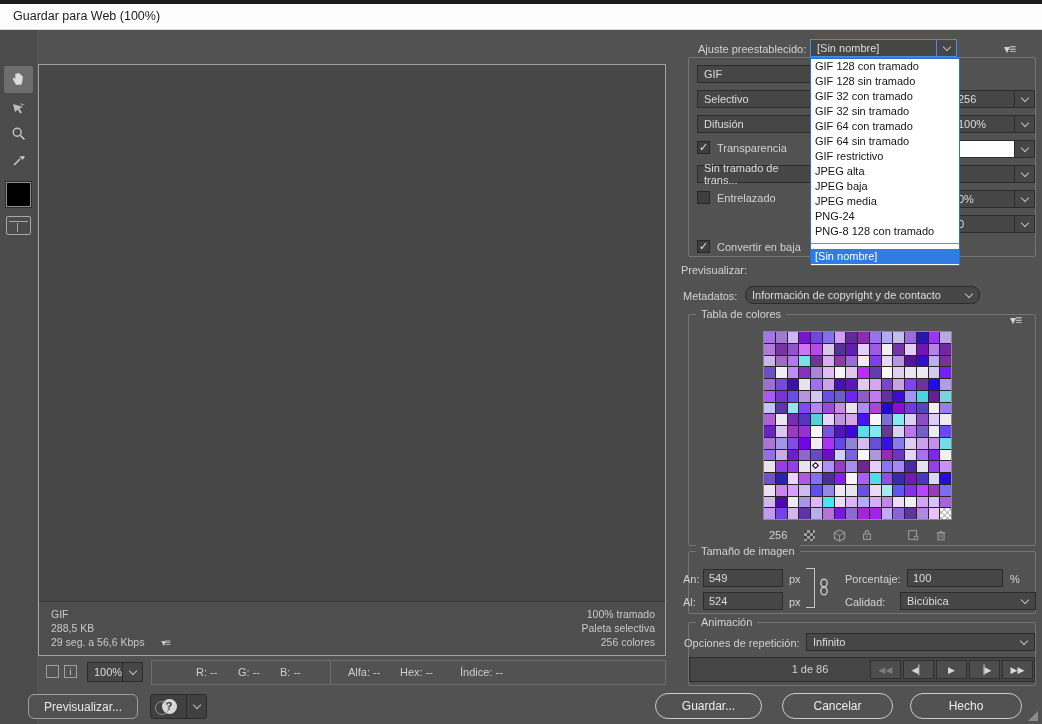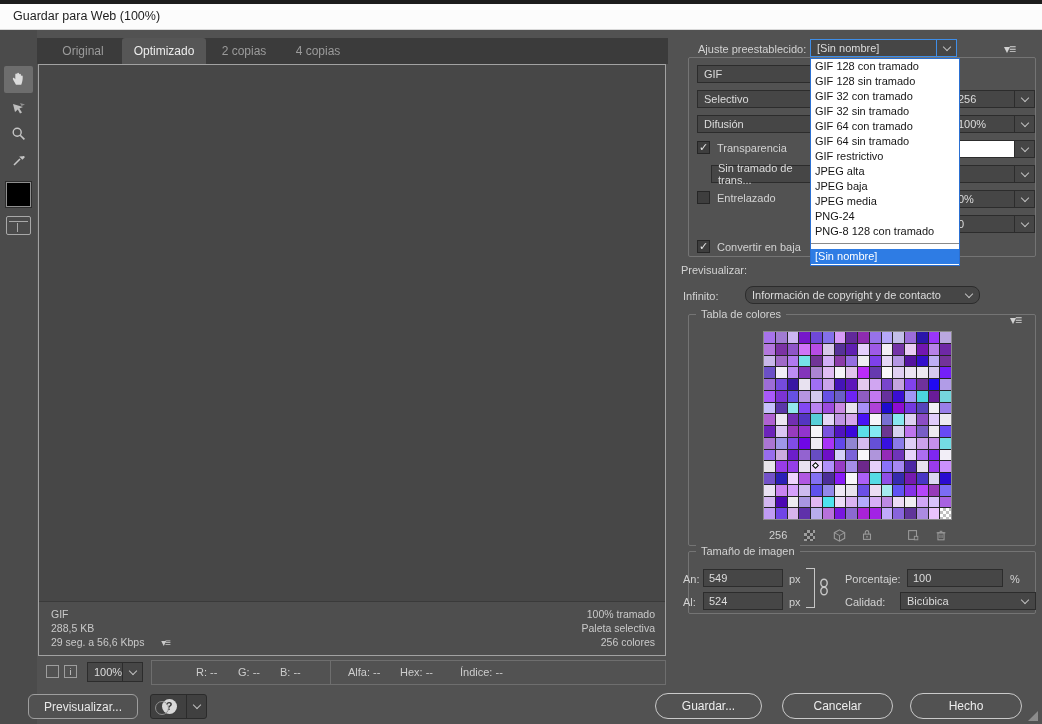--- a/index.html
+++ b/index.html
@@ -144,26 +144,20 @@
     <div class="tool" style="top:116px;">
       <svg width="16" height="16" viewBox="0 0 16 16">
         <line x1="3" y1="13" x2="9" y2="7" stroke="#c6c6c6" stroke-width="1.6"></line>
         <path d="M8.2 4.6 L11.4 7.8 L13.4 5.8 C14.4 4.8 13 3.2 11.8 4.2 Z" fill="#c6c6c6"></path>
       </svg>
     </div>
     <div id="swatch-black"></div>
     <div class="slice-toggle-box"></div>
   </div>
 
-  <div class="abs" id="tabstrip">
-    <div class="tab" style="left:9px; width:74px;">Original</div>
-    <div class="tab sel" style="left:85px; width:84px;">Optimizado</div>
-    <div class="tab" style="left:171px; width:72px;">2 copias</div>
-    <div class="tab" style="left:245px; width:72px;">4 copias</div>
-  </div>
 
   <div class="abs" id="frame">
     <div class="abs" id="doc-status">
       <div class="l">
         <div>GIF</div>
         <div>288,5 KB</div>
         <div>
           <span>29 seg. a 56,6 Kbps</span>
           <span class="flyout" style="margin-left:14px;">▾≡</span>
         </div>
@@ -191,21 +185,21 @@
       <span>GIF</span>
     </div>
     <div class="combo" style="left:8px; top:32px; width:116px;">
       <span>Selectivo</span>
     </div>
     <div class="combo" style="left:8px; top:57px; width:116px;">
       <span>Difusión</span>
     </div>
     <div class="checkbox" style="left:8px; top:83px;">✓</div>
     <div class="lbl" style="left:28px; top:84px;">Transparencia</div>
-    <div class="combo" style="left:22px; top:107px; width:116px;">
+    <div class="combo" style="left:8px; top:107px; width:116px;">
       <span>Sin tramado de trans...</span>
     </div>
     <div class="checkbox" style="left:8px; top:133px;"></div>
     <div class="lbl" style="left:28px; top:134px;">Entrelazado</div>
     <div class="checkbox" style="left:8px; top:182px;">✓</div>
     <div class="lbl" style="left:28px; top:183px;">Convertir en baja</div>
 
     <div class="combo" style="left:262px; top:32px; width:84px;">
       <span>256</span>
       <span class="chevbox">
@@ -236,21 +230,21 @@
     </div>
     <div class="combo" style="left:262px; top:157px; width:84px;">
       <span>0</span>
       <span class="chevbox">
           <span class="chev"></span>
         </span>
     </div>
   </div>
 
   <div class="lbl" style="left:681px; top:264px;">Previsualizar:</div>
-  <div class="lbl" style="left:683px; top:290px;">Infinito:</div>
+  <div class="lbl" style="left:683px; top:290px;">Metadatos:</div>
   <div class="combo" style="left:745px; top:286px; width:235px;border-radius:8px;">
     <span>Información de copyright y de contacto</span>
     <span class="chevbox" style="border-left:none;">
         <span class="chev"></span>
       </span>
   </div>
 
   <div class="groupbox" style="left:688px; top:314px; width:348px; height:232px;">
     <div class="grouptitle">Tabla de colores</div>
     <div class="lbl flyout" style="right:14px; top:-2px; font-size:12px;">▾≡</div>
@@ -568,20 +562,38 @@
   <input class="field" style="left: 907px; top: 569px; width: 96px;" value="100">
   <div class="lbl" style="left:1010px; top:573px;">%</div>
   <div class="lbl" style="left:845px; top:596px;">Calidad:</div>
   <div class="combo" style="left:900px; top:592px; width:136px;">
     <span>Bicúbica</span>
     <span class="chevbox" style="border-left:none;">
         <span class="chev"></span>
       </span>
   </div>
 
+  <div class="groupbox" style="left:688px; top:622px; width:348px; height:64px;">
+    <div class="grouptitle">Animación</div>
+    <div class="lbl" style="left:-5px; top:14px;">Opciones de repetición:</div>
+    <div class="combo" style="left:117px; top:10px; width:229px;">
+      <span>Infinito</span>
+      <span class="chevbox" style="border-left:none;">
+          <span class="chev"></span>
+        </span>
+    </div>
+    <div id="anim-framebar">
+      <div class="lbl" style="left:60px; top:5px; width:120px; text-align:center;">1 de 86</div>
+      <div class="pbtn dim" style="left:180px;">◀◀</div>
+      <div class="pbtn" style="left:213px;">◀▏</div>
+      <div class="pbtn" style="left:246px;">▶</div>
+      <div class="pbtn" style="left:279px;">▕▶</div>
+      <div class="pbtn" style="left:312px;">▶▶</div>
+    </div>
+  </div>
 
   <div class="abs" id="preset-list">
     <div>
         <div class="dd-item">GIF 128 con tramado</div>
         <div class="dd-item">GIF 128 sin tramado</div>
         <div class="dd-item">GIF 32 con tramado</div>
         <div class="dd-item">GIF 32 sin tramado</div>
         <div class="dd-item">GIF 64 con tramado</div>
         <div class="dd-item">GIF 64 sin tramado</div>
         <div class="dd-item">GIF restrictivo</div>

